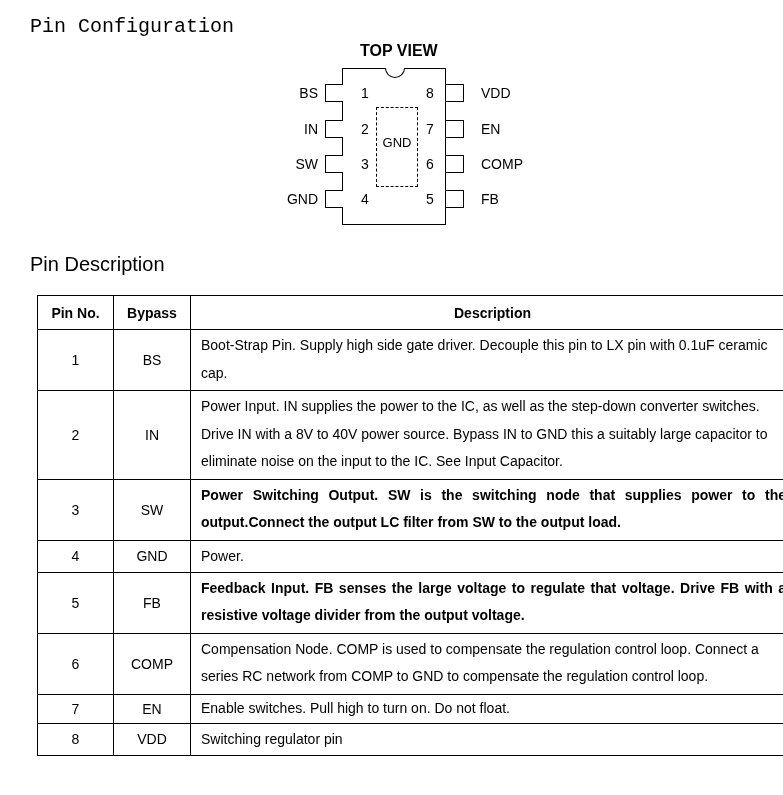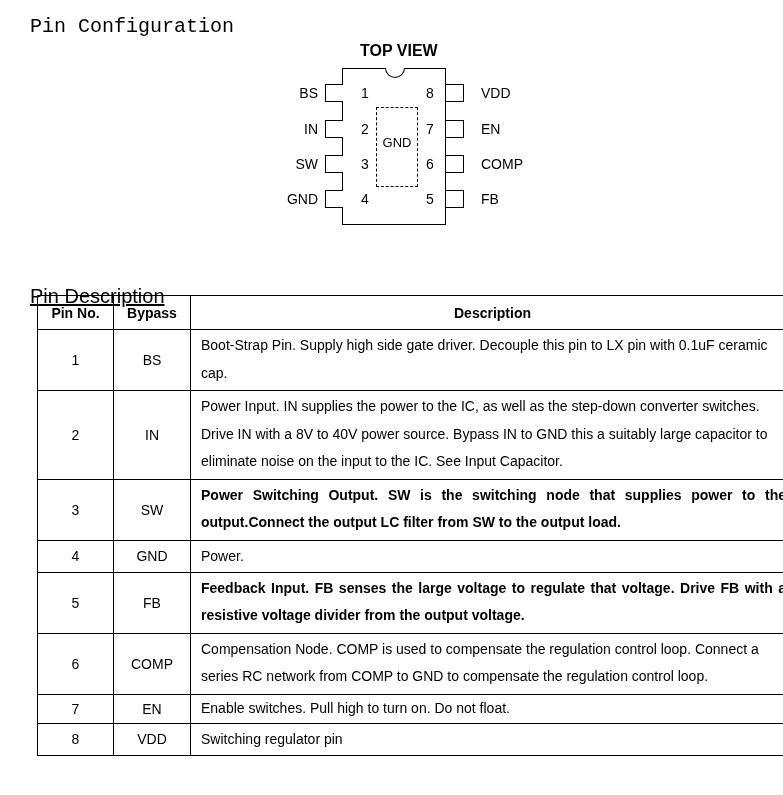--- a/index.html
+++ b/index.html
@@ -1,20 +1,20 @@
 <!DOCTYPE html>
 <html><head>
 <meta charset="utf-8">
 <style>
   html, body { margin:0; padding:0; background:#ffffff; }
   body { width:783px; height:795px; position:relative; overflow:hidden;
          font-family:"Liberation Sans", sans-serif; color:#000; }
   .h1 { position:absolute; left:30px; font-size:20px; font-weight:normal; line-height:24px; }
   #title-config { top:15px;font-family:Liberation Mono, monospace; }
-  #title-desc { top:284px;text-decoration:underline; }
+  #title-desc { top:252px; }
 
   
   #diagram { position:absolute; left:270px; top:40px; width:260px; height:190px; }
   .topview { position:absolute; left:90px; top:2px; font-size:16px; font-weight:bold; }
   .body { position:absolute; left:72px; top:28px; width:104px; height:157px; border:1.3px solid #000; box-sizing:border-box; background:#fff; }
   .notch { position:absolute; left:42px; top:-1px; width:20px; height:10px; border:1.3px solid #000; border-top:none; border-radius:0 0 10px 10px; box-sizing:border-box; background:#fff; }
   .epad { position:absolute; left:33px; top:38px; width:42px; height:80px; border:1.3px dashed #000; box-sizing:border-box; }
   .epad-label { position:absolute; left:0; right:0; top:27px; text-align:center; font-size:13px; }
   .pinbox { position:absolute; width:18px; height:18px; border:1.3px solid #000; box-sizing:border-box; background:#fff; }
   .pinbox.left { left:55px; border-right:none; }

